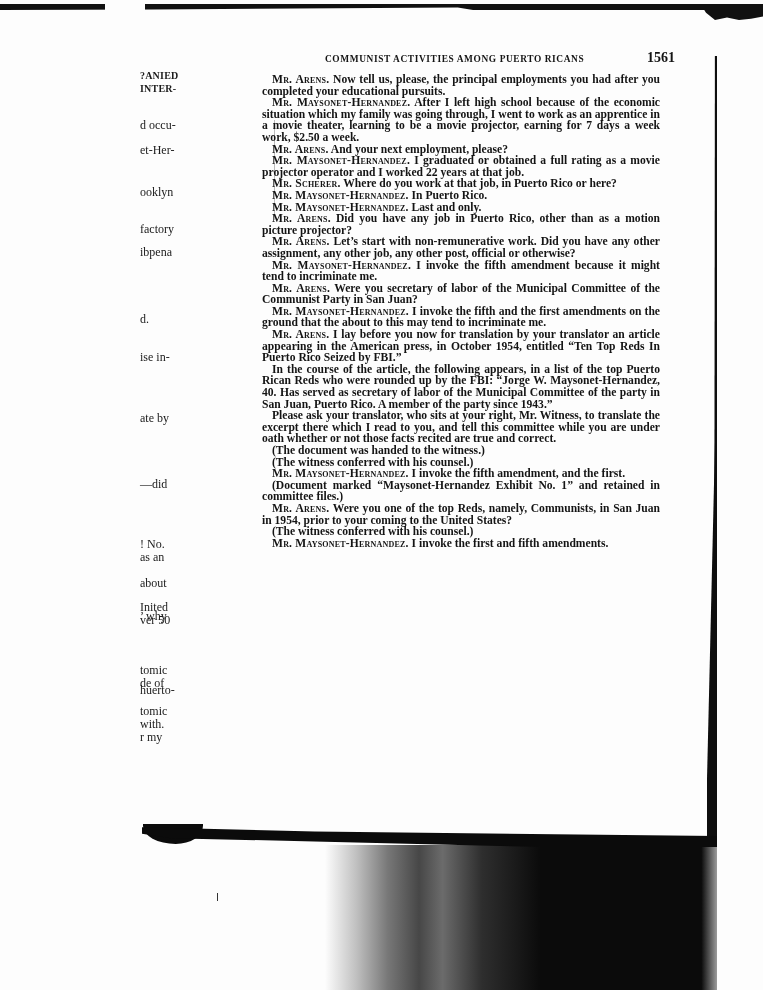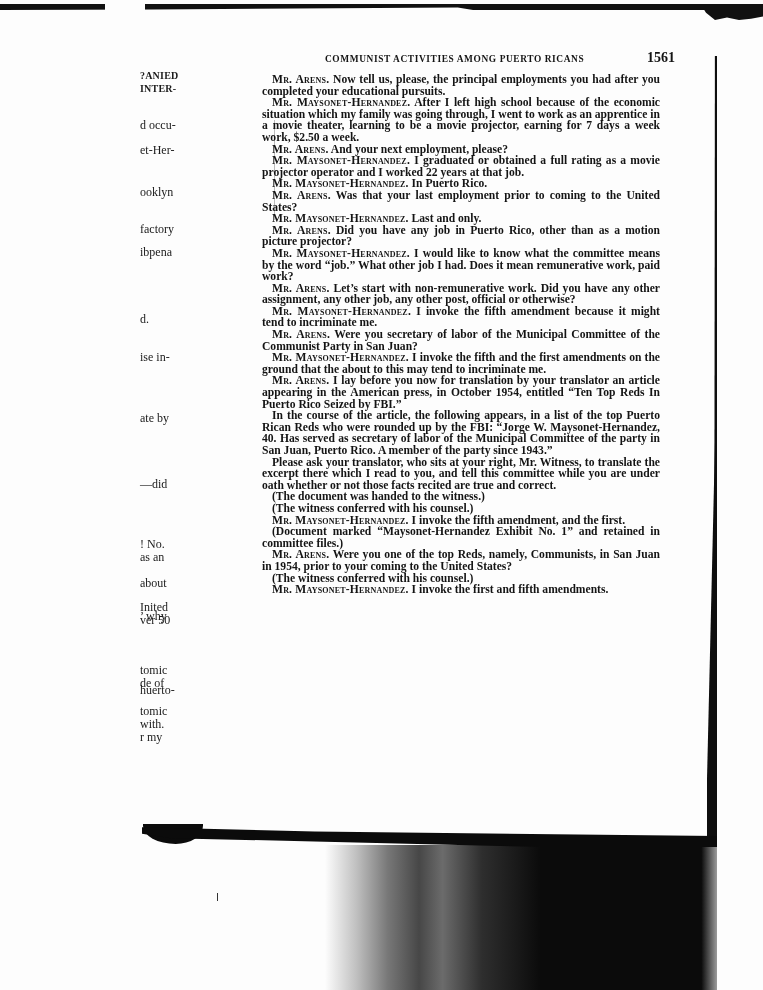--- a/index.html
+++ b/index.html
@@ -85,25 +85,24 @@
 <div class="running-head">
   <span class="rh-title">COMMUNIST ACTIVITIES AMONG PUERTO RICANS</span>
   <span class="rh-page">1561</span>
 </div>
 
 <div class="column" id="column">
     <p><span class="sp">Mr. Arens.</span><span> Now tell us, please, the principal employments you had after you completed your educational pursuits.</span></p>
     <p><span class="sp">Mr. Maysonet-Hernandez.</span><span> After I left high school because of the economic situation which my family was going through, I went to work as an apprentice in a movie theater, learning to be a movie projector, earning for 7 days a week work, $2.50 a week.</span></p>
     <p><span class="sp">Mr. Arens.</span><span> And your next employment, please?</span></p>
     <p><span class="sp">Mr. Maysonet-Hernandez.</span><span> I graduated or obtained a full rating as a movie projector operator and I worked 22 years at that job.</span></p>
+    <p><span class="sp">Mr. Scherer.</span><span> Where do you work at that job, in Puerto Rico or here?</span></p>
     <p><span class="sp">Mr. Maysonet-Hernandez.</span><span> In Puerto Rico.</span></p>
-    <p><span class="sp">Mr. Arens.</span><span> Was that your last employment prior to coming to the United States?</span></p>
     <p><span class="sp">Mr. Maysonet-Hernandez.</span><span> Last and only.</span></p>
     <p><span class="sp">Mr. Arens.</span><span> Did you have any job in Puerto Rico, other than as a motion picture projector?</span></p>
-    <p><span class="sp">Mr. Maysonet-Hernandez.</span><span> I would like to know what the committee means by the word “job.”  What other job I had.  Does it mean remunerative work, paid work?</span></p>
     <p><span class="sp">Mr. Arens.</span><span> Let’s start with non-remunerative work.  Did you have any other assignment, any other job, any other post, official or otherwise?</span></p>
     <p><span class="sp">Mr. Maysonet-Hernandez.</span><span> I invoke the fifth amendment because it might tend to incriminate me.</span></p>
     <p><span class="sp">Mr. Arens.</span><span> Were you secretary of labor of the Municipal Committee of the Communist Party in San Juan?</span></p>
     <p><span class="sp">Mr. Maysonet-Hernandez.</span><span> I invoke the fifth and the first amendments on the ground that the about to this may tend to incriminate me.</span></p>
     <p><span class="sp">Mr. Arens.</span><span> I lay before you now for translation by your translator an article appearing in the American press, in October 1954, entitled “Ten Top Reds In Puerto Rico Seized by FBI.”</span></p>
     <p><span>In the course of the article, the following appears, in a list of the top Puerto Rican Reds who were rounded up by the FBI: “Jorge W. Maysonet-Hernandez, 40.  Has served as secretary of labor of the Municipal Committee of the party in San Juan, Puerto Rico.  A member of the party since 1943.”</span></p>
     <p><span>Please ask your translator, who sits at your right, Mr. Witness, to translate the excerpt there which I read to you, and tell this committee while you are under oath whether or not those facts recited are true and correct.</span></p>
     <p><span>(The document was handed to the witness.)</span></p>
     <p><span>(The witness conferred with his counsel.)</span></p>
     <p><span class="sp">Mr. Maysonet-Hernandez.</span><span> I invoke the fifth amendment, and the first.</span></p>

